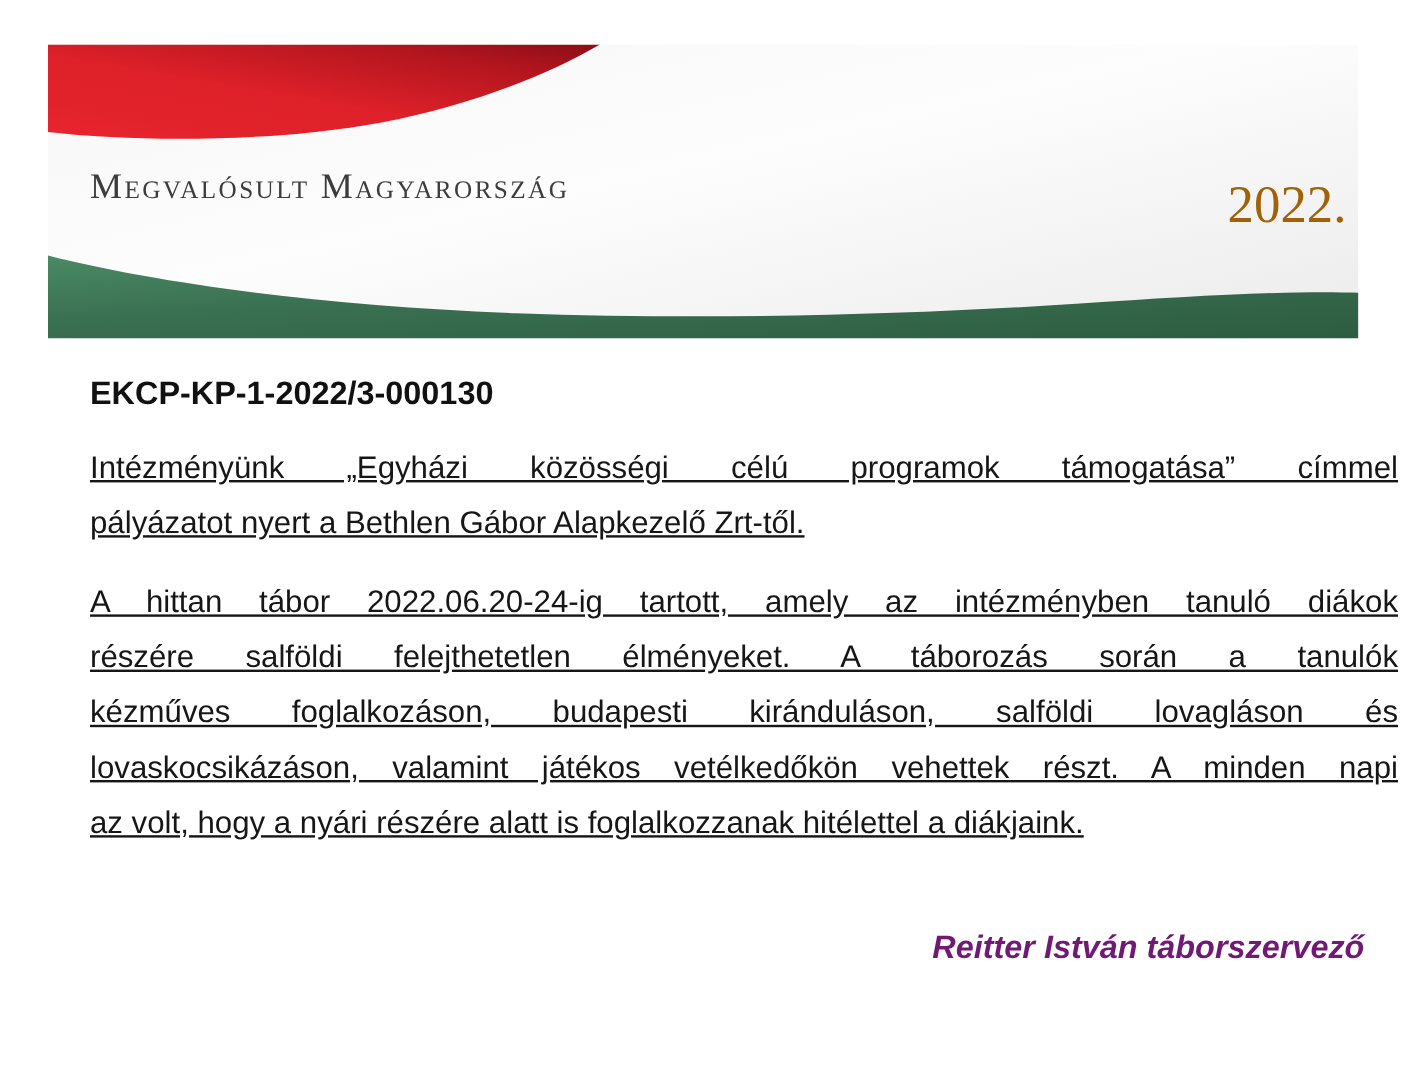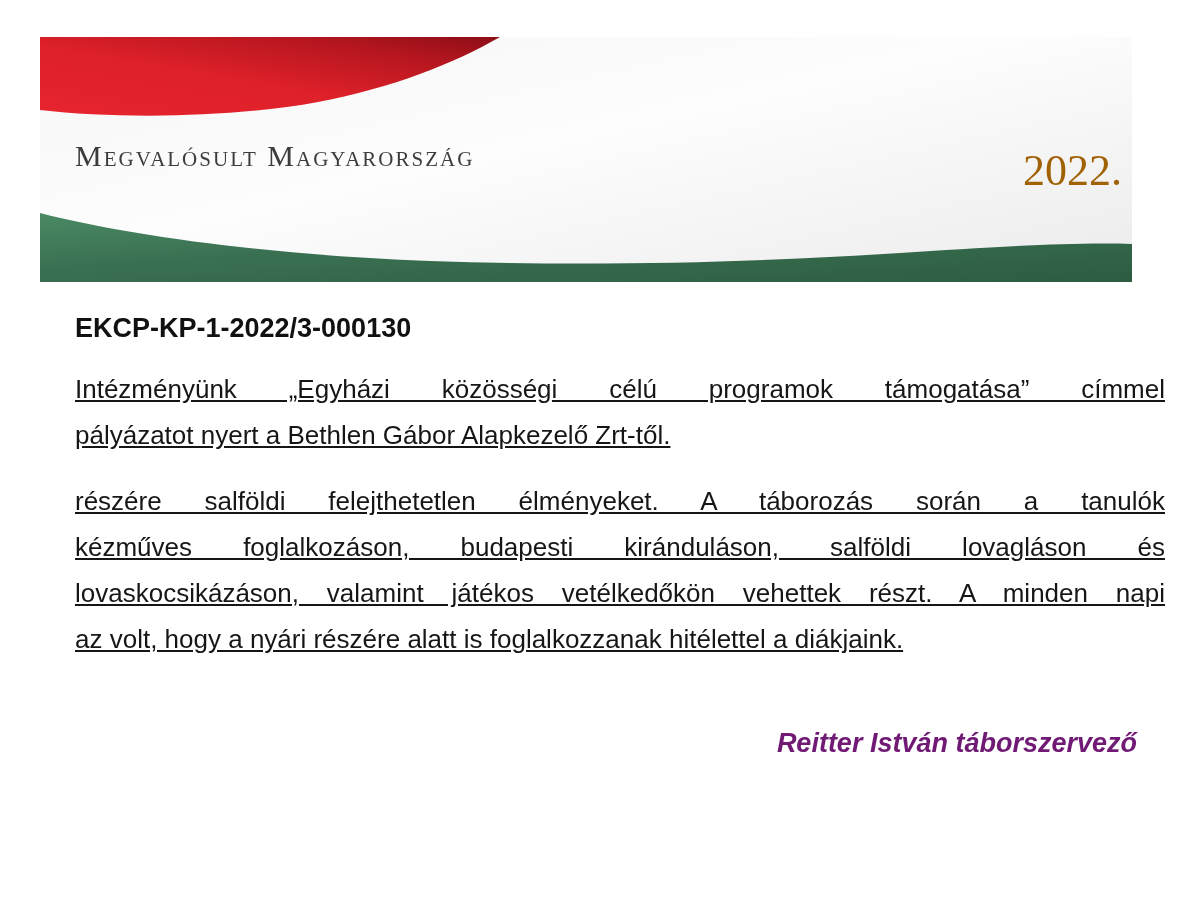--- a/index.html
+++ b/index.html
@@ -126,20 +126,21 @@
 <div class="content">
 
   <div class="project-code">EKCP-KP-1-2022/3-000130</div>
 
   <div class="para">
     <div class="jline">Intézményünk „Egyházi közösségi célú programok támogatása” címmel</div>
     <div class="jline last">pályázatot nyert a Bethlen Gábor Alapkezelő Zrt-től.</div>
   </div>
 
   <div class="para">
+    <div class="jline">A hittan tábor 2022.06.20-24-ig tartott, amely az intézményben tanuló diákok</div>
     <div class="jline">részére salföldi felejthetetlen élményeket. A táborozás során a tanulók</div>
     <div class="jline">kézműves foglalkozáson, budapesti kiránduláson, salföldi lovagláson és</div>
     <div class="jline">lovaskocsikázáson, valamint játékos vetélkedőkön vehettek részt. A minden napi</div>
     <div class="jline last">az volt, hogy a nyári részére alatt is foglalkozzanak hitélettel a diákjaink.</div>
   </div>
 
   <div class="signature">Reitter István táborszervező</div>
 
 </div>
 

